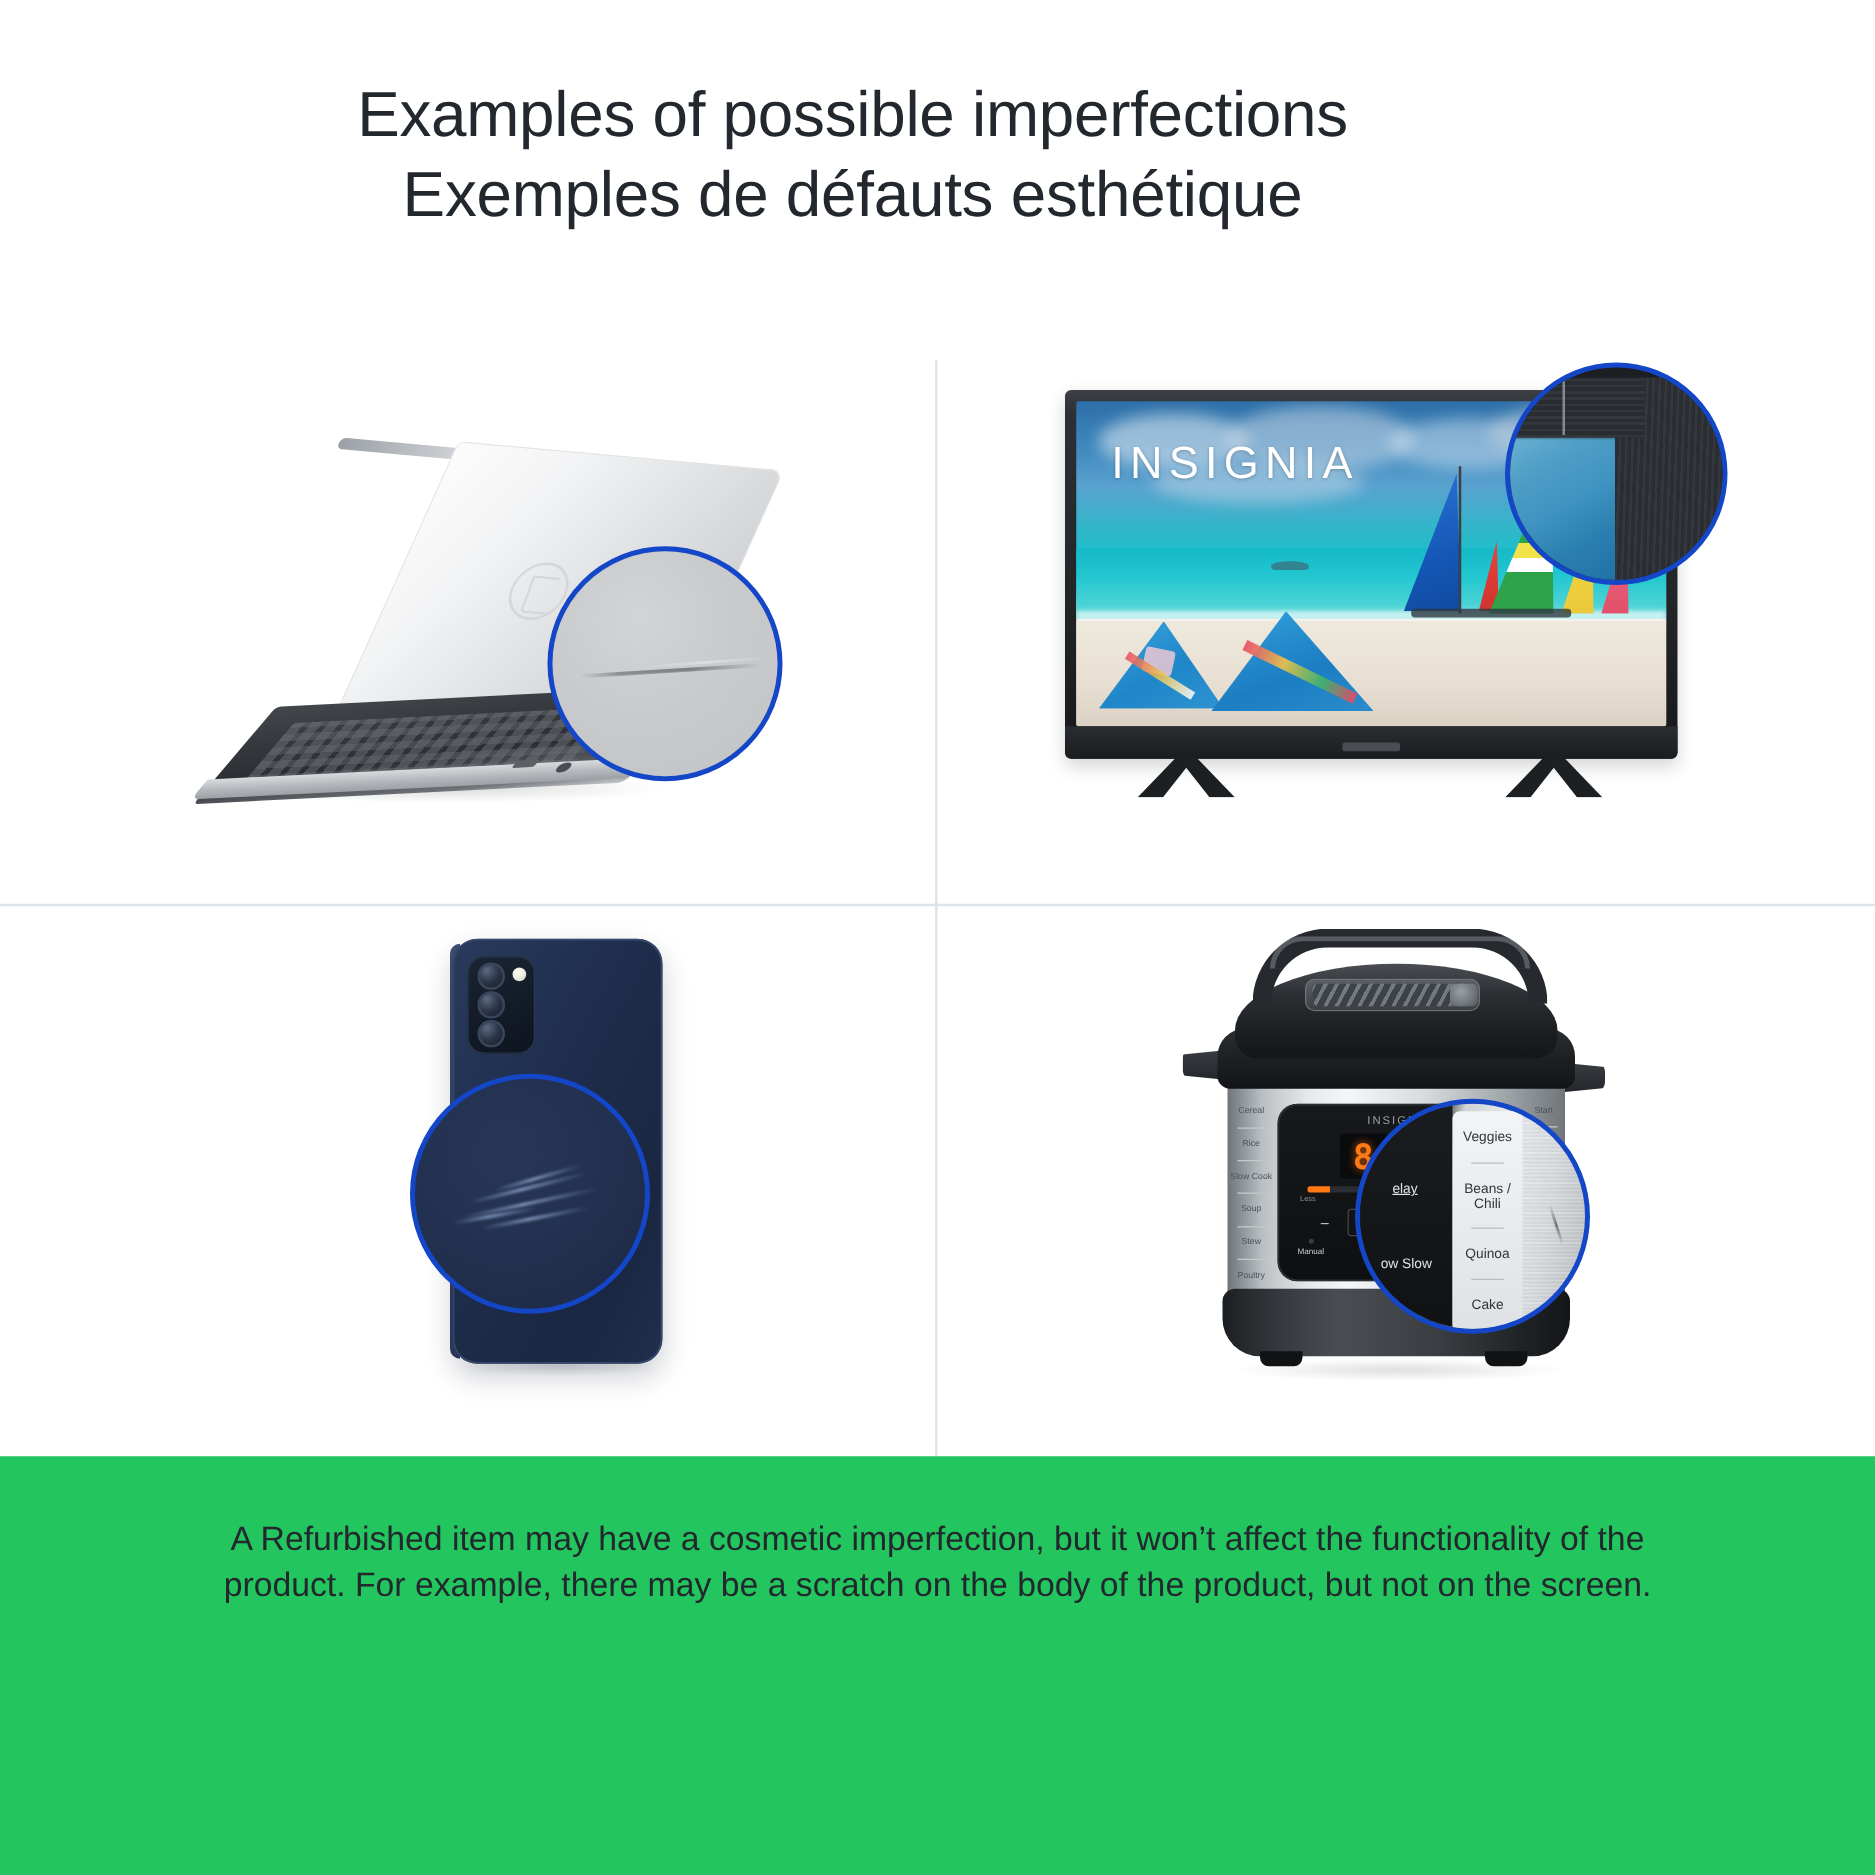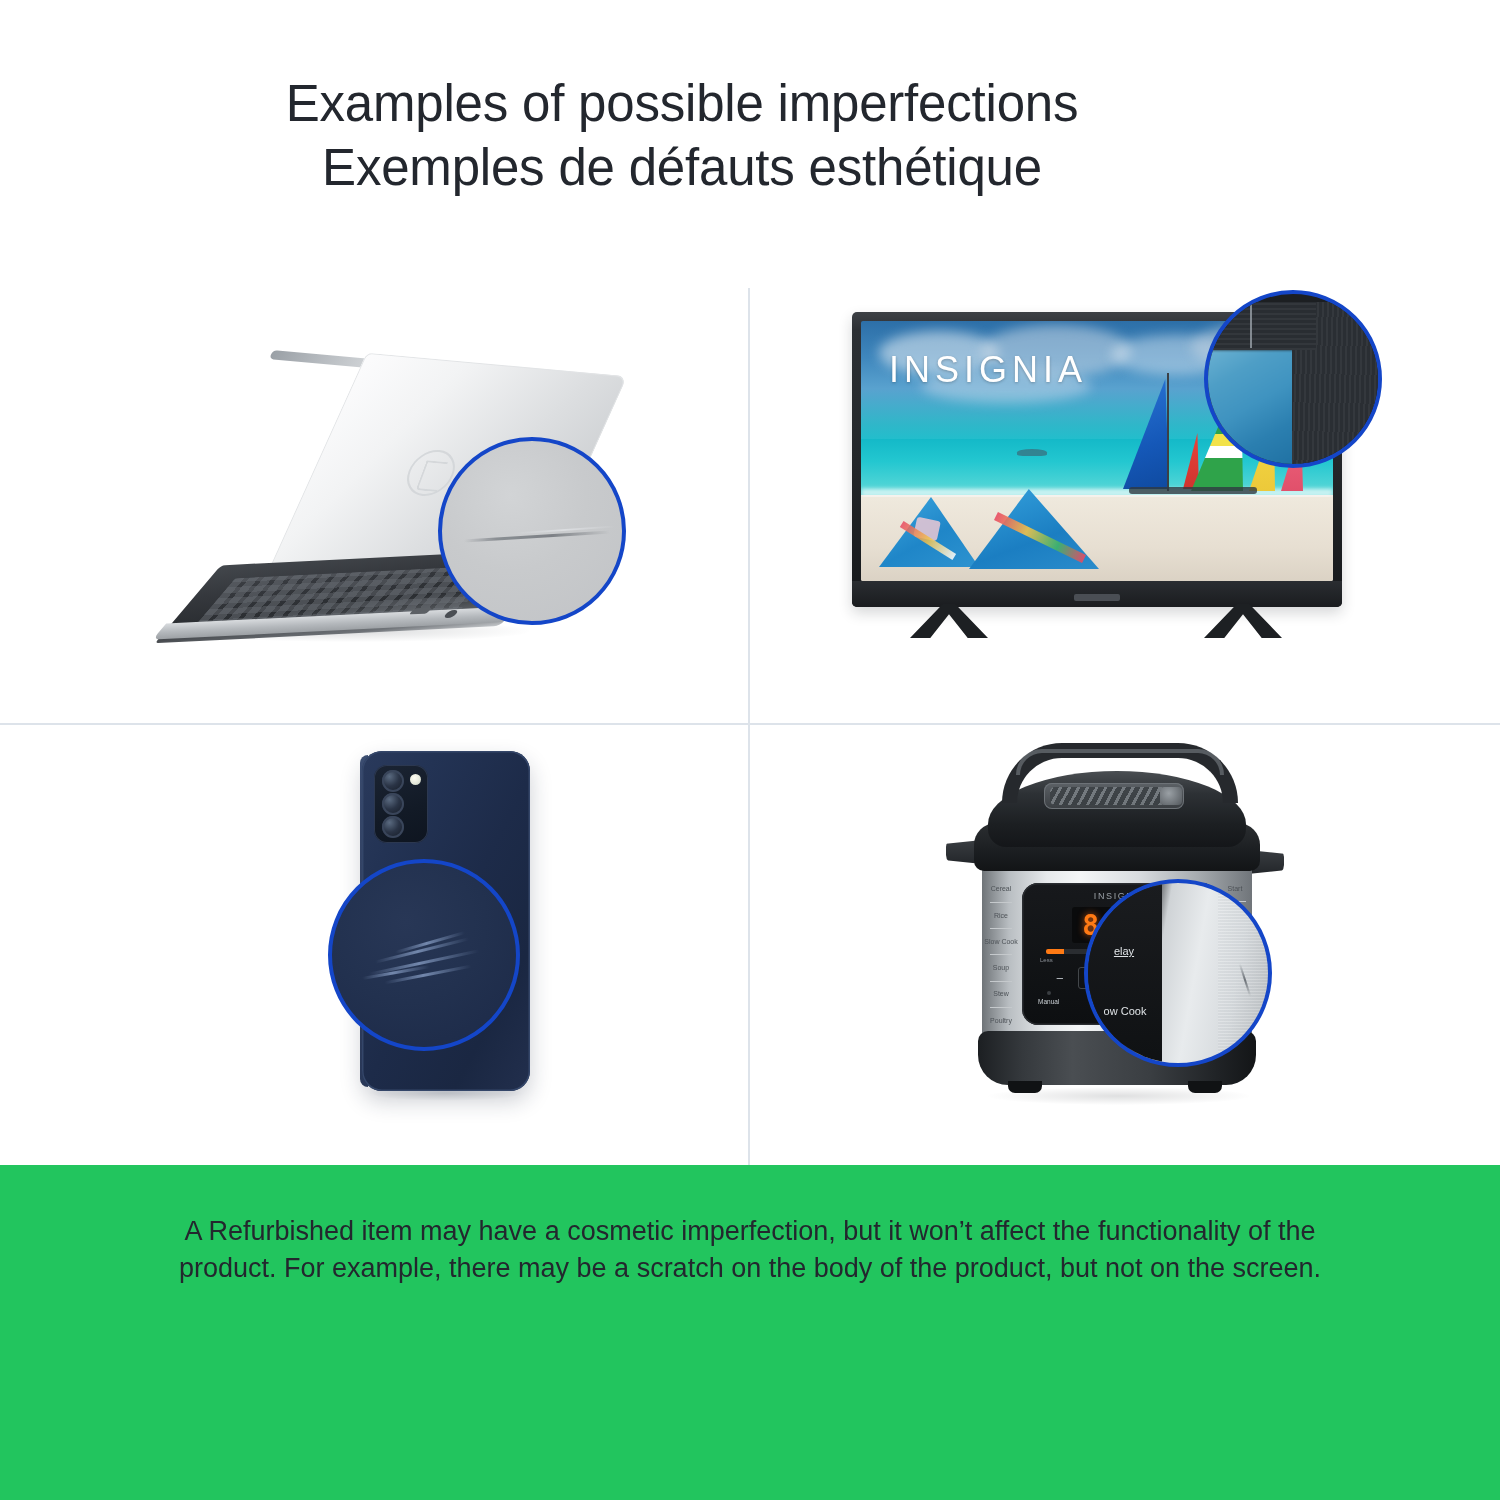--- a/index.html
+++ b/index.html
@@ -7,21 +7,21 @@
   html, body {
     width: 1500px; height: 1500px;
     background: #ffffff;
     font-family: "Liberation Sans", sans-serif;
     overflow: hidden;
   }
   .page { position: relative; width: 1500px; height: 1500px; background: #ffffff; }
 
   
   .title-block {
-    position: absolute; left: 0; top: 72px; width: 1364px;
+    position: absolute; left: 0; top: 60px; width: 1364px;
     text-align: center;
   }
   .title-line {
     font-size: 51px; line-height: 64px; color: #23272e;
     font-weight: 400; letter-spacing: -0.2px; white-space: nowrap;
   }
 
   
   .grid {
     position: absolute; left: 0; top: 252px; width: 1216px; height: 913px;
@@ -640,21 +640,30 @@
             <span>
               <i class="ck-led"></i>
               <b style="font-weight:400">Delay</b>
             </span>
           </div>
         </div>
 
         <div class="magnifier mag-cooker">
           <div class="mc-panel"></div>
           <div class="mc-ltext" style="left:4px; top:62px; width:64px;text-decoration:underline;">elay</div>
-          <div class="mc-ltext" style="left:2px; top:122px; width:70px;">ow Cook</div>
+          <div class="mc-ltext" style="left:2px; top:122px; width:70px;">ow Slow</div>
+          <div class="mc-keys">
+            <div class="mc-key">Veggies</div>
+            <div class="mc-sep"></div>
+            <div class="mc-key">Beans / Chili</div>
+            <div class="mc-sep"></div>
+            <div class="mc-key">Quinoa</div>
+            <div class="mc-sep"></div>
+            <div class="mc-key">Cake</div>
+          </div>
           <div class="mc-brush"></div>
           <div class="mc-scratch"></div>
         </div>
       </div>
     </div>
 
   </div>
 
   <div class="footer">
     <p>A Refurbished item may have a cosmetic imperfection, but it won’t affect the functionality of the product. For example, there may be a scratch on the body of the product, but not on the screen.</p>

